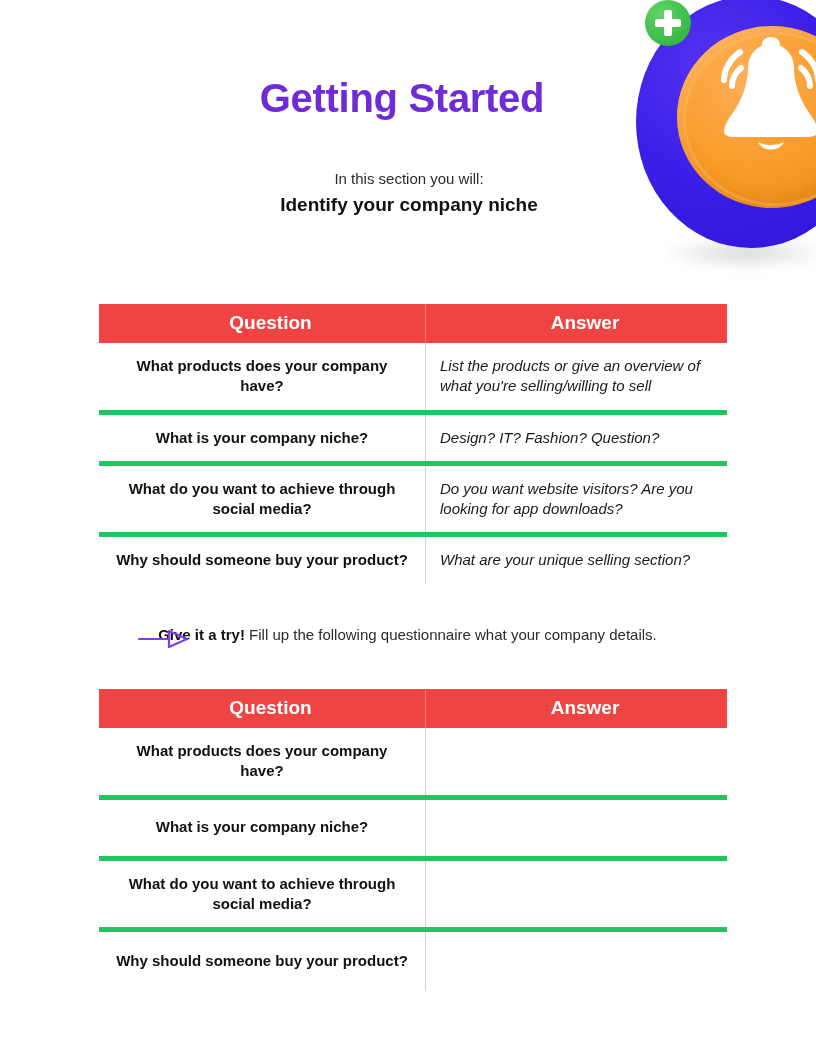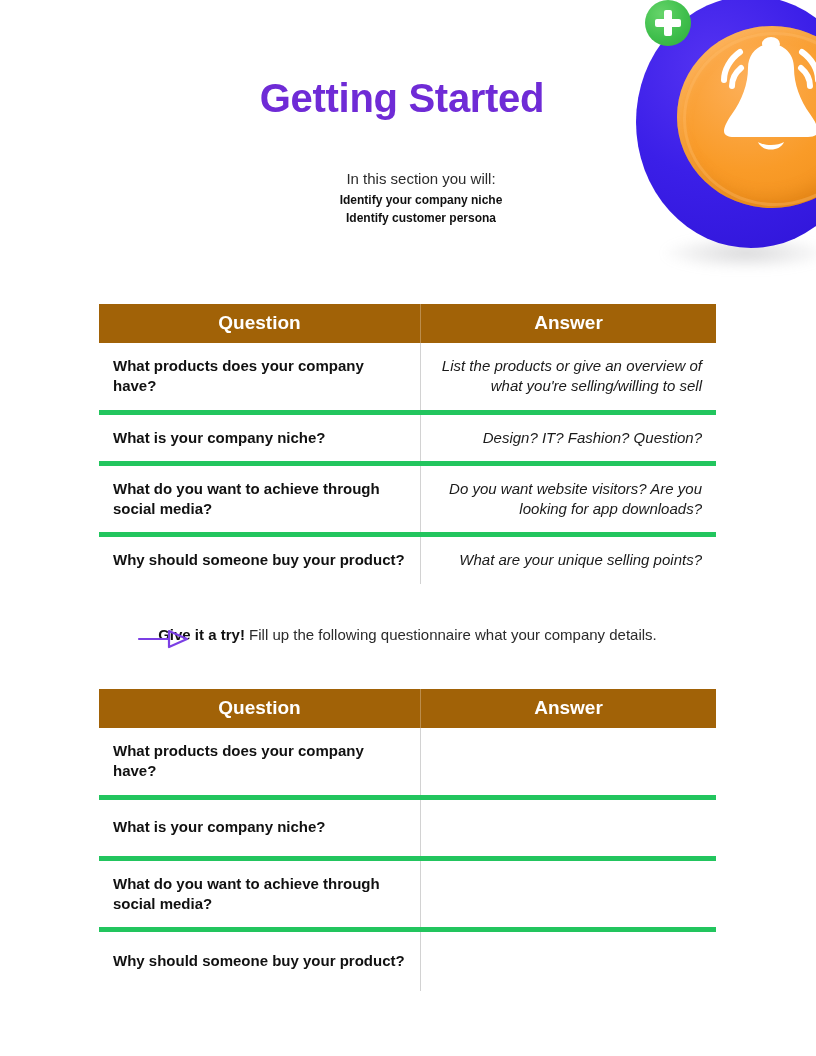--- a/index.html
+++ b/index.html
@@ -99,79 +99,79 @@
     text-align: center;
     font-size: 40px;
     font-weight: bold;
     letter-spacing: -0.3px;
     color: #6F2BD6;
   }
 
   
   .intro {
     position: absolute;
-    left: 120px;
+    left: 108px;
     top: 168px;
     width: 602px;
     text-align: center;
     line-height: 1.52;
   }
   .intro-lead {
     font-size: 15px;
     color: #2b2b2b;
     font-weight: normal;
   }
   .intro-item {
-    font-size: 12px;
+    font-size: 19px;
     color: #111111;
     font-weight: bold;
   }
 
   
   .qa-table {
     position: absolute;
     left: 99px;
     width: 617px;
     border-collapse: collapse;
     table-layout: fixed;
   }
   .qa-table.first  { top: 304px; }
   .qa-table.second { top: 689px; }
 
   .qa-table th {
-    background: #a16207;
+    background: #ef4444;
     color: #ffffff;
     font-size: 19px;
     font-weight: bold;
     text-align: center;
-    padding: 8px 0 9px 0;
+    padding: 8px 0 9px 17px;
     border: none;
   }
   .qa-table th.col-q { width: 309px; border-right: 1px solid rgba(255,255,255,0.28); }
   .qa-table th.col-a { width: 284px; }
 
   .qa-table td {
     border-top: 5px solid #22c55e;
     vertical-align: middle;
     padding: 13px 14px;
     line-height: 1.35;
   }
   .qa-table tbody tr:first-child td { border-top: none; }
 
   .qa-table td.q-cell {
     width: 309px;
-    text-align: left;
+    text-align: center;
     font-size: 15px;
     font-weight: bold;
     color: #111111;
     border-right: 1px solid #d2d2d2;
   }
   .qa-table td.a-cell {
     width: 308px;
-    text-align: right;
+    text-align: left;
     font-size: 15px;
     font-style: italic;
     color: #1a1a1a;
   }
   .qa-table.second td.a-cell { min-height: 40px; }
   .qa-table.second tbody tr { height: 61px; }
 
   
   .try-block {
     position: absolute;
@@ -232,21 +232,20 @@
   </svg>
 
   <div class="plus-badge"></div>
 </div>
 
 <div class="page-title">Getting Started</div>
 
 <div class="intro">
   <div class="intro-lead">In this section you will:</div>
   <div class="intro-item">Identify your company niche</div>
-  <div class="intro-item">Identify customer persona</div>
 </div>
 
 <table class="qa-table first">
   <thead>
     <tr>
       <th class="col-q">Question</th>
       <th class="col-a">Answer</th>
     </tr>
   </thead>
   <tbody>
@@ -257,21 +256,21 @@
     <tr>
       <td class="q-cell">What is your company niche?</td>
       <td class="a-cell">Design? IT? Fashion? Question?</td>
     </tr>
     <tr>
       <td class="q-cell">What do you want to achieve through social media?</td>
       <td class="a-cell">Do you want website visitors? Are you looking for app downloads?</td>
     </tr>
     <tr>
       <td class="q-cell">Why should someone buy your product?</td>
-      <td class="a-cell">What are your unique selling points?</td>
+      <td class="a-cell">What are your unique selling section?</td>
     </tr>
   </tbody>
 </table>
 
 <div class="try-block">
   <svg class="try-arrow" viewBox="0 0 56 22">
     <line x1="2" y1="11" x2="32" y2="11" stroke="#7B3FE4" stroke-width="2.2" stroke-linecap="round"></line>
     <path d="M32 3 L 50 11 L 32 19 Z" fill="none" stroke="#7B3FE4" stroke-width="2.2" stroke-linejoin="round"></path>
   </svg>
   <div class="try-text">

